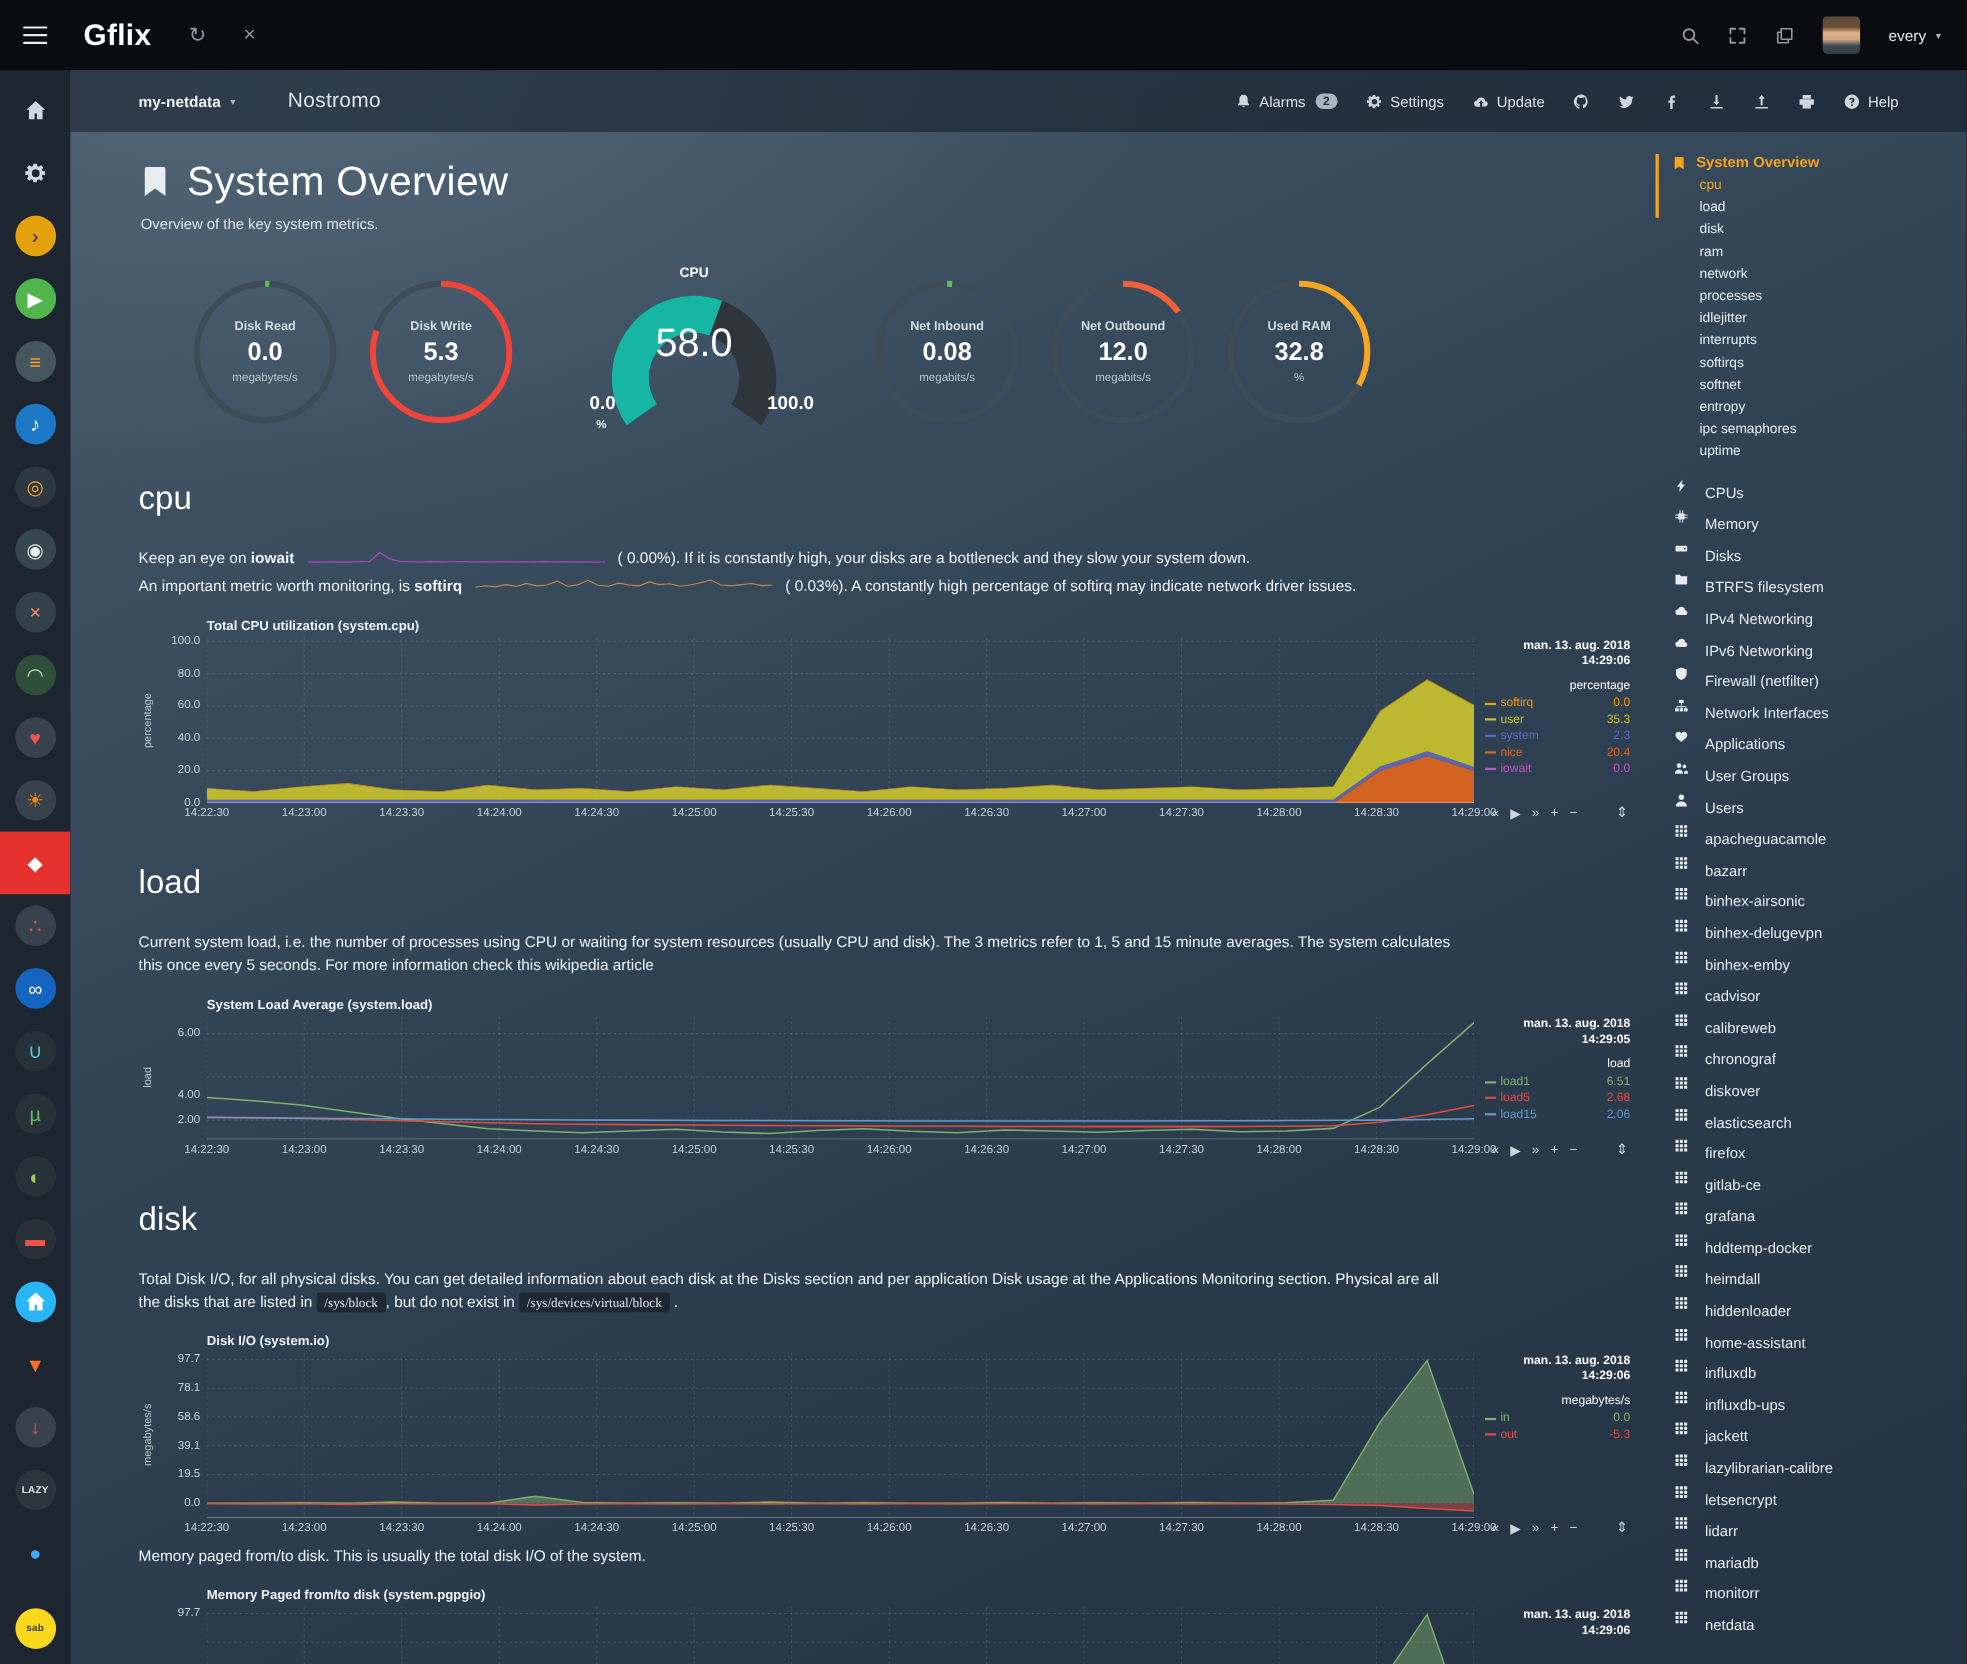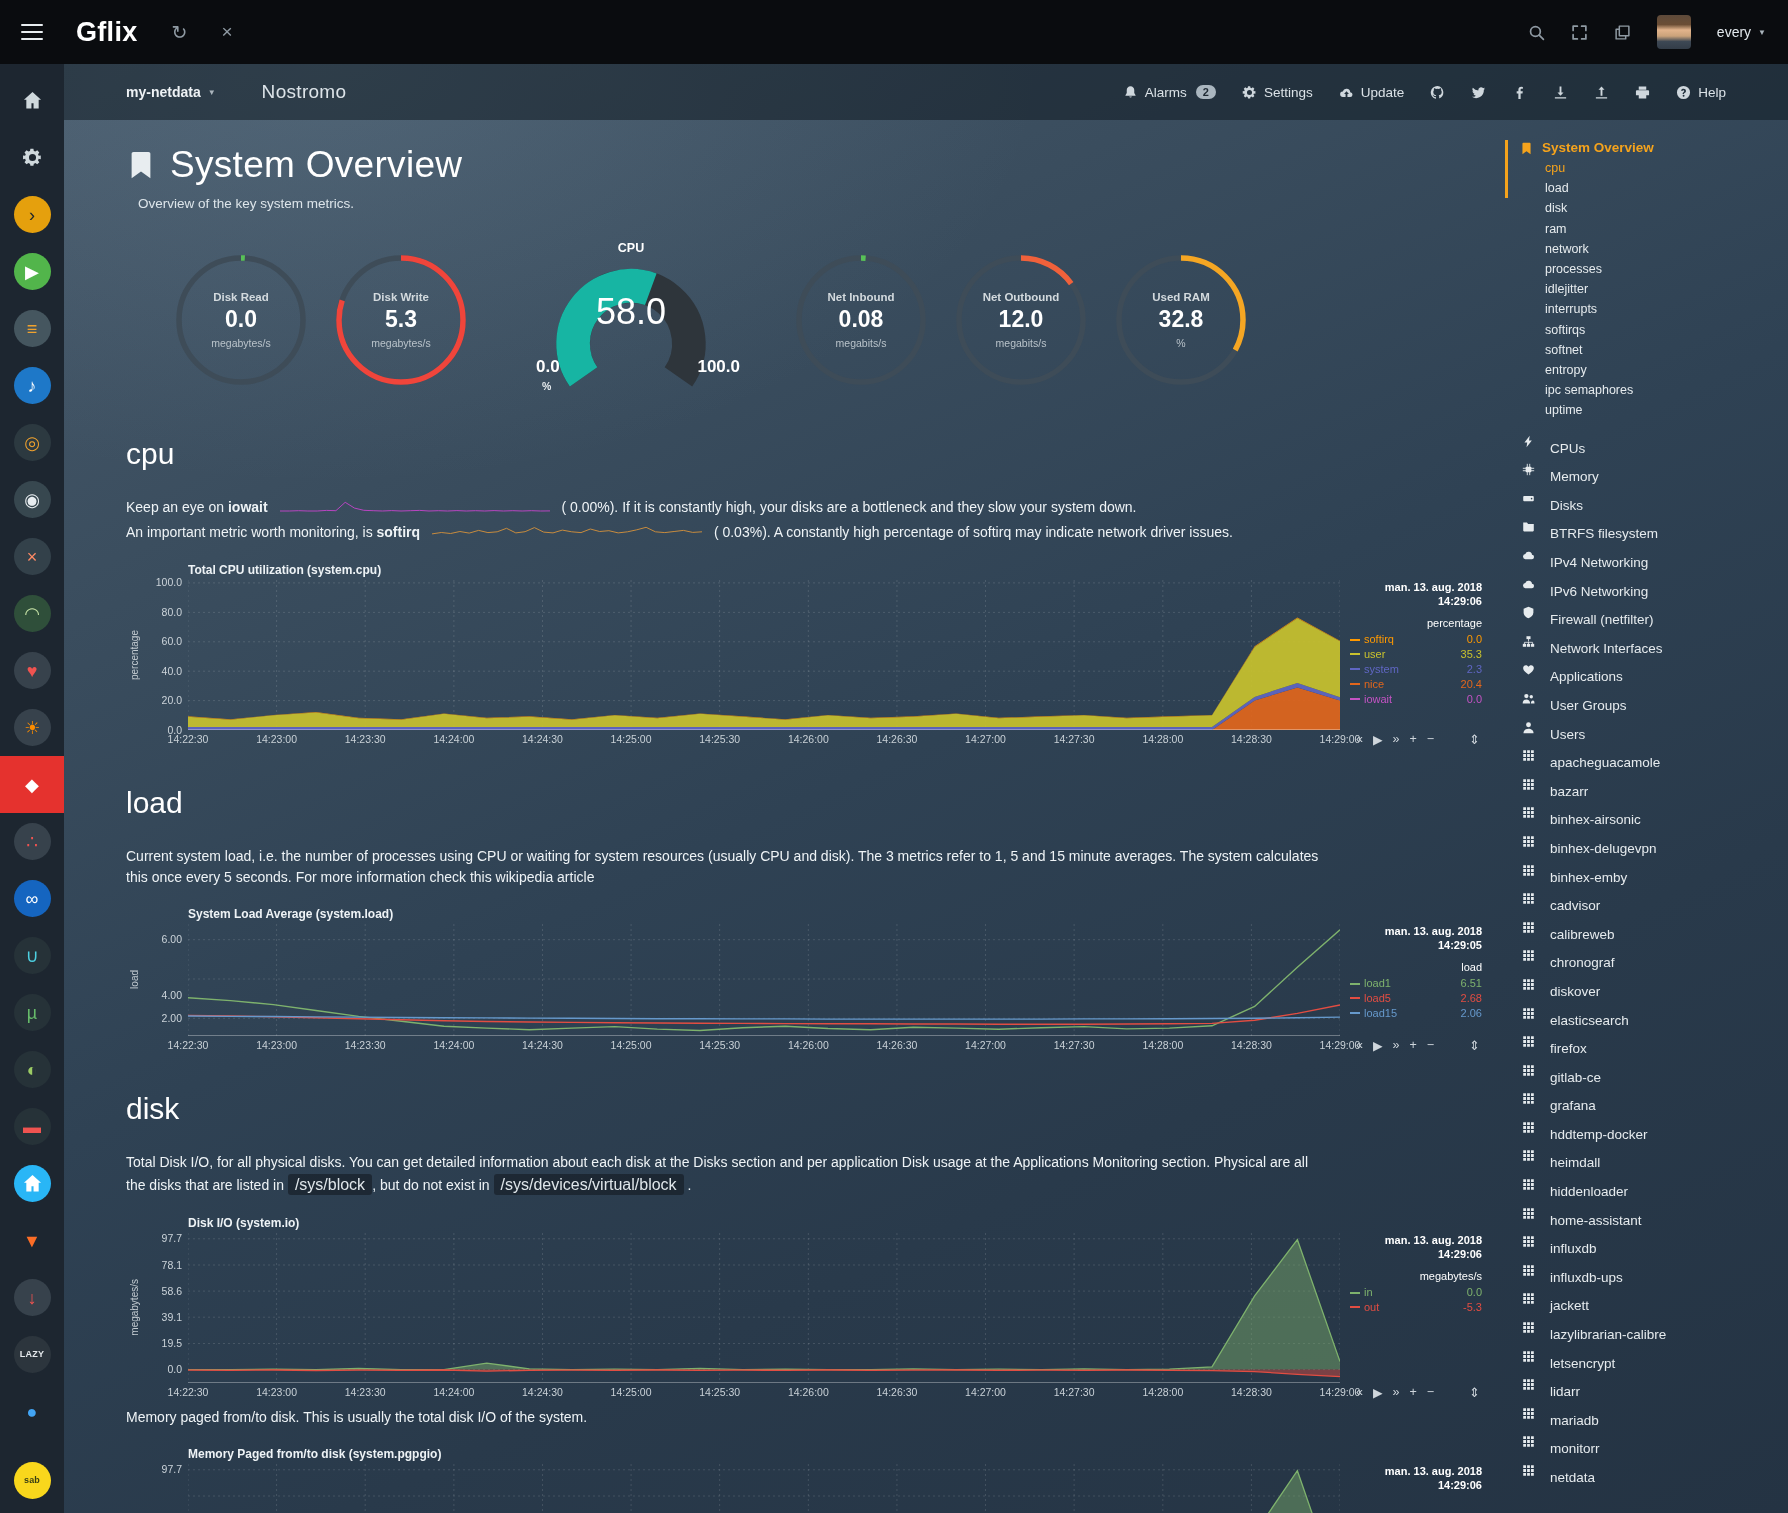--- a/index.html
+++ b/index.html
@@ -46,21 +46,21 @@
 .nav-item .mi{font-size:15px;color:#cfd7dd}
 .badge{background:#aab6bf;color:#1f2a33;font-size:11px;font-weight:700;border-radius:10px;padding:1px 7px;margin-left:2px}
 
 .nd-body{flex:1;display:flex;min-height:0}
 .content{flex:1;min-width:0;padding:24px 14px 0 62px}
 
 
 .page-head{display:flex;align-items:center;gap:14px}
 .page-head .mi{font-size:30px;color:#e8edf0}
 .page-title{font-size:37px;font-weight:400;color:#fff;letter-spacing:.3px}
-.subtitle{font-size:13.5px;color:#dde5ea;margin:10px 0 0 12px}
+.subtitle{font-size:13.5px;color:#dde5ea;margin:10px 0 0 2px}
 
 
 .gauges{display:flex;align-items:center;gap:26px;margin:30px 0 4px 48px}
 .gauge-ring{width:134px;height:134px;position:relative;cursor:pointer;flex-shrink:0}
 .gauge-ring svg{position:absolute;inset:0}
 .gr-inner{position:absolute;inset:0;display:flex;flex-direction:column;align-items:center;justify-content:center;text-align:center}
 .gr-title{font-size:11.5px;font-weight:700;color:#d3dade;margin-bottom:5px}
 .gr-value{font-size:23px;font-weight:700;color:#fff;line-height:1}
 .gr-unit{font-size:10.5px;color:#b9c3ca;margin-top:6px}
 .gauge-cpu{width:250px;height:158px;position:relative;margin:0 12px;cursor:pointer;flex-shrink:0}
@@ -68,21 +68,21 @@
 .gc-value{position:absolute;left:0;right:0;top:50px;text-align:center;font-size:36px;font-weight:400;color:#fff}
 .gc-min{position:absolute;left:30px;top:116px;font-size:17px;font-weight:700;color:#fff}
 .gc-max{position:absolute;right:16px;top:116px;font-size:17px;font-weight:700;color:#fff}
 .gc-unit{position:absolute;left:36px;top:139px;font-size:10.5px;font-weight:700;color:#e8edf0}
 
 
 .sec{font-size:30px;font-weight:400;color:#fff;margin:38px 0 26px}
 .desc{font-size:14px;color:#eef3f6;line-height:1.5;margin:3px 0;max-width:1200px}
 .desc b{font-weight:700}
 .spark{display:inline-block;vertical-align:middle;margin:0 8px}
-.codechip{font-family:Liberation Sans, sans-serif;font-size:16px;background:rgba(10,14,18,.45);border-radius:3px;padding:2px 7px;color:#dfe6ea}
+.codechip{font-family:Liberation Serif, serif;font-size:12px;background:rgba(10,14,18,.45);border-radius:3px;padding:2px 7px;color:#dfe6ea}
 
 
 .chart{margin:16px 0 6px}
 .chart-head{padding-left:62px;margin-bottom:2px}
 .chart-title{font-size:12px;font-weight:700;color:#eef3f6}
 .chart-mid{display:flex;align-items:stretch}
 .chart-ylab{width:16px;display:flex;align-items:center;justify-content:center}
 .chart-ylab span{writing-mode:vertical-rl;transform:rotate(180deg);font-size:10px;color:#c3cbd1}
 .chart-yaxis{width:46px;position:relative;font-size:10.5px;color:#ccd4da}
 .chart-yaxis span{position:absolute;right:6px;transform:translateY(-50%);white-space:nowrap}

